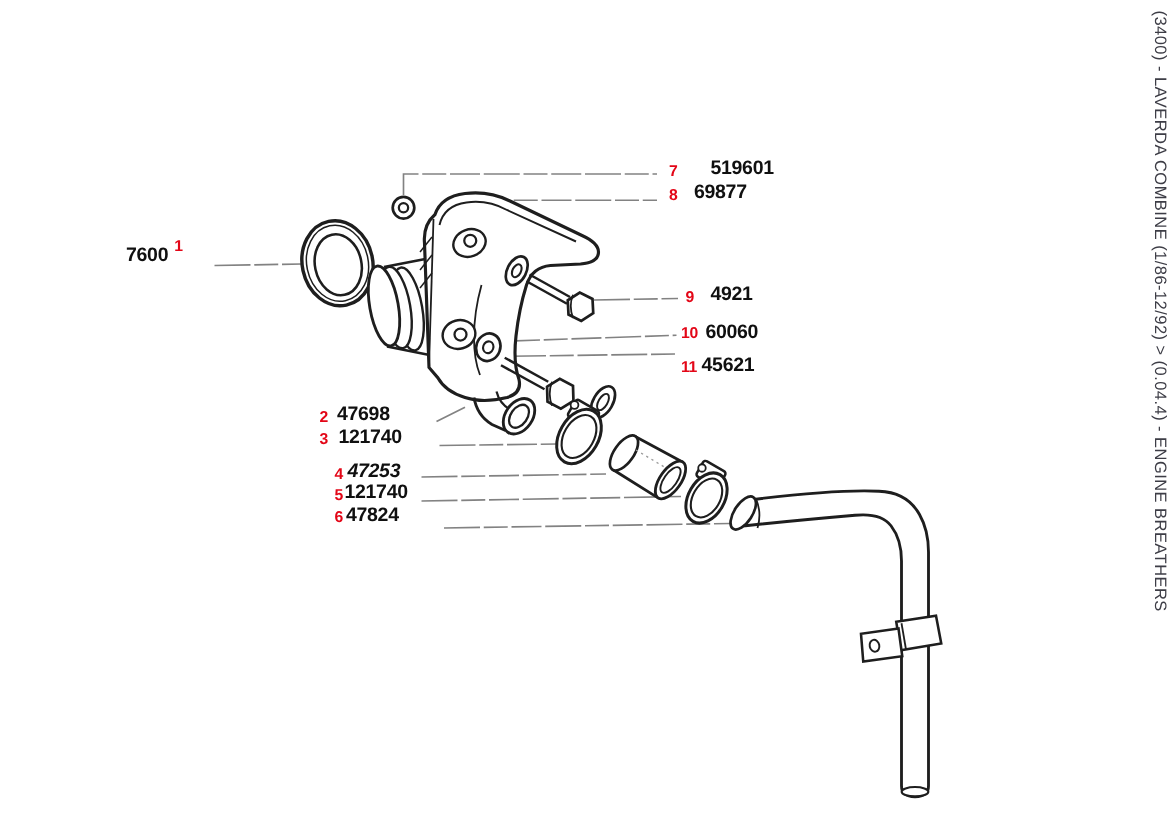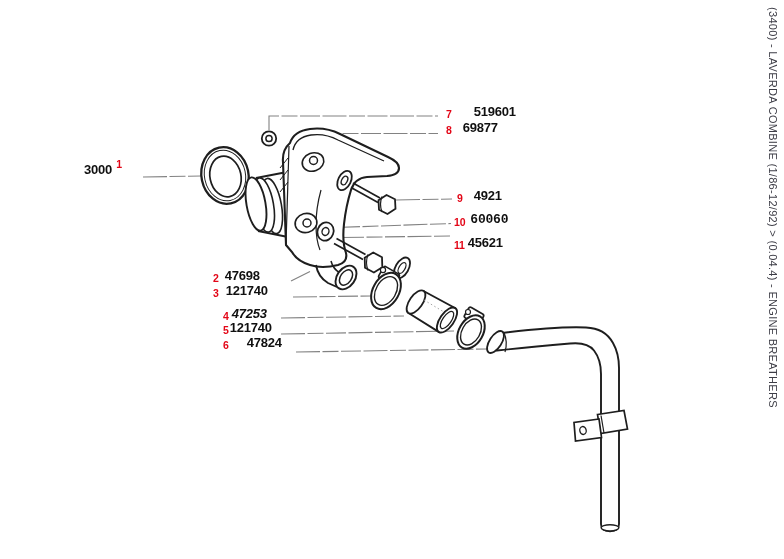--- a/index.html
+++ b/index.html
@@ -30,25 +30,25 @@
     padding-top:4px;
     font-weight:700;
   }
   .part-label .idx.sup{padding-top:0;margin-top:-4px;margin-left:4px;}
   .part-label .num{margin-left:6px;}
   #label-1{left:84px;top:163px;}
   #label-2{left:213px;top:269px;}  #label-2 .num{margin-left:6px;}
   #label-3{left:213px;top:284px;}  #label-3 .num{margin-left:7px;}
   #label-4{left:223px;top:307px;}  #label-4 .num{margin-left:3px;font-style:italic;}
   #label-5{left:223px;top:321px;}  #label-5 .num{margin-left:1px;}
-  #label-6{left:223px;top:336px;}  #label-6 .num{margin-left:18px;}
+  #label-6{left:223px;top:336px;}  #label-6 .num{margin-left:2px;}
   #label-7{left:446px;top:105px;}  #label-7 .num{margin-left:22px;}
   #label-8{left:446px;top:121px;}  #label-8 .num{margin-left:11px;}
   #label-9{left:457px;top:189px;}  #label-9 .num{margin-left:11px;}
-  #label-10{left:454px;top:213px;} #label-10 .num{margin-left:5px;font-family:Liberation Mono, monospace;}
+  #label-10{left:454px;top:213px;align-items:center;} #label-10 .num{margin-left:5px;}
   #label-11{left:454px;top:236px;} #label-11 .num{margin-left:3px;}
   .sidebar-text{
     position:absolute;
     top:7px;right:5px;
     writing-mode:vertical-rl;
     font-size:11px;
     letter-spacing:0.3px;
     color:#3d3d46;
     white-space:nowrap;
   }
@@ -177,21 +177,21 @@
       <g>
         <path stroke-width="1.7" d="M 597.5,414.5 L 624,410.5 L 627.5,429 L 600.5,433.5 Z"></path>
         <path stroke-width="1.7" d="M 599,419 L 574,422.5 L 575.5,441 L 601.5,437.5 Z"></path>
         <ellipse cx="583" cy="430.5" rx="3.2" ry="4" transform="rotate(-12 583 430.5)" stroke-width="1.3"></ellipse>
         <line x1="601" y1="415.5" x2="604" y2="433" stroke-width="1.2"></line>
       </g>
     </g>
   </svg>
 
   <div class="part-label" id="label-1">
-    <span class="num" style="margin-left:0">3000</span>
+    <span class="num" style="margin-left:0">7600</span>
     <sup class="idx sup">1</sup>
   </div>
   <div class="part-label" id="label-2">
     <span class="idx">2</span>
     <span class="num">47698</span>
   </div>
   <div class="part-label" id="label-3">
     <span class="idx">3</span>
     <span class="num">121740</span>
   </div>

